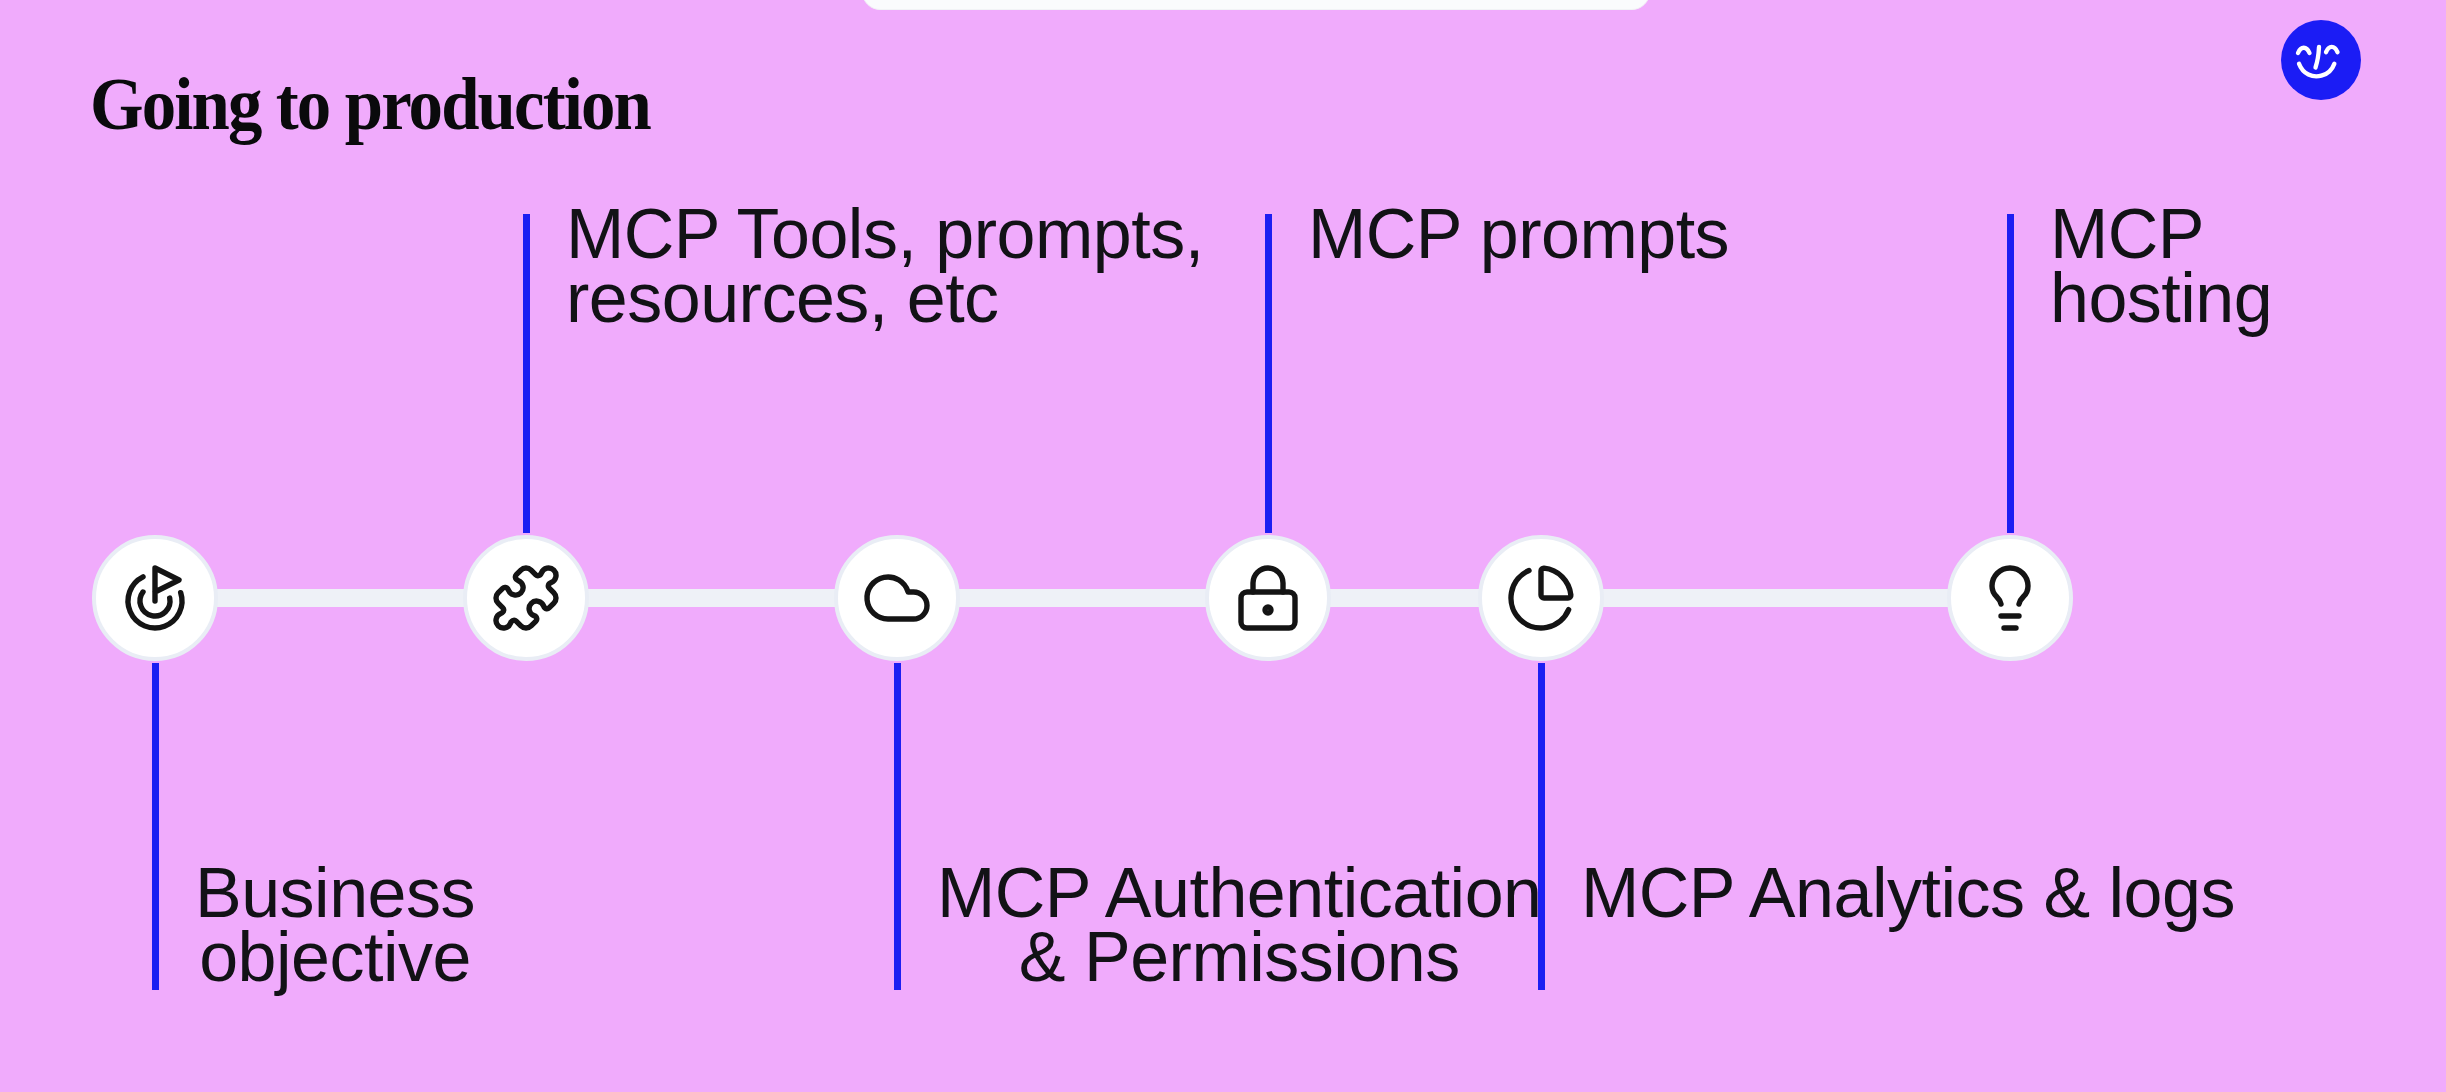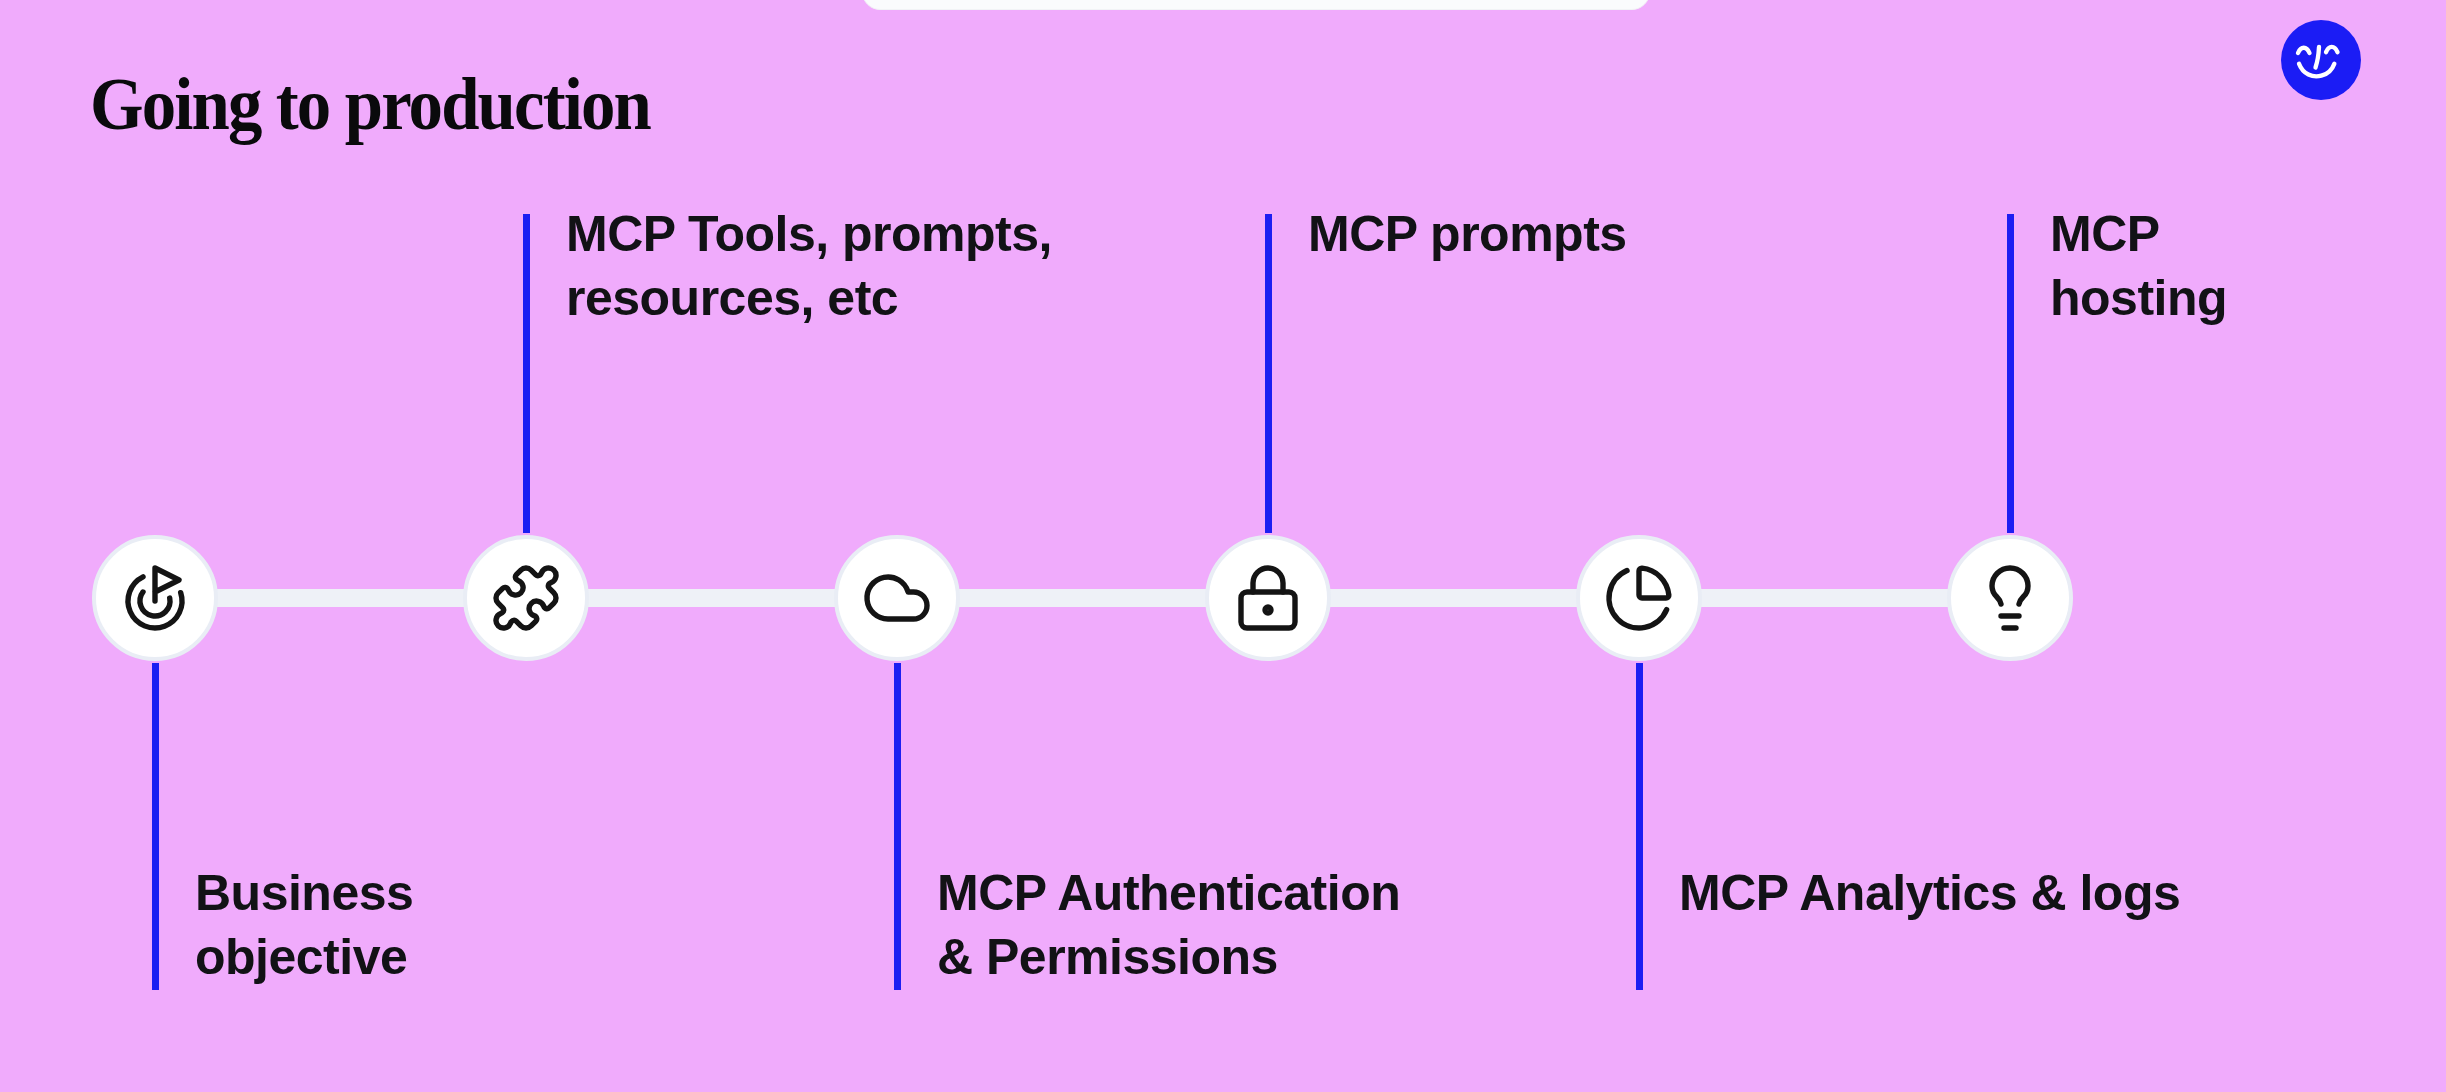--- a/index.html
+++ b/index.html
@@ -20,25 +20,25 @@
          background:var(--track);border-radius:9px;z-index:0;}
   .stem{position:absolute;width:7px;margin-left:-3px;background:var(--accent);z-index:1;}
   .stem.up{top:214px;height:319px;}
   .stem.down{top:663px;height:327px;}
   .node{position:absolute;top:535px;width:126px;height:126px;margin-left:-63px;box-sizing:border-box;
         background:#fff;border:4px solid var(--node-border);border-radius:50%;
         display:flex;align-items:center;justify-content:center;z-index:2;}
   .node svg{width:72px;height:72px;stroke:#141414;stroke-width:1.8;fill:none;
             stroke-linecap:round;stroke-linejoin:round;}
   .step-label{position:absolute;margin-left:40px;z-index:3;
-              font-weight:700;font-size:50px;line-height:64px;letter-spacing:-.5px;
+              font-weight:400;font-size:70px;line-height:64px;letter-spacing:-.5px;
               color:var(--text);white-space:pre-line;}
   .step-label.above{top:202px;}
-  .step-label.below{top:861px;}
-  .x1{left:155px}.x2{left:526px}.x3{left:897px}.x4{left:1268px}.x5{left:1639px}.x6{left:2010px}
+  .step-label.below{top:861px;text-align:center;}
+  .x1{left:155px}.x2{left:526px}.x3{left:897px}.x4{left:1268px}.x5{left:1541px}.x6{left:2010px}
 </style>
 </head>
 <body>
 
 <div class="canvas">
 
   <div class="top-panel"></div>
 
   <h1 class="title">Going to production</h1>
 

